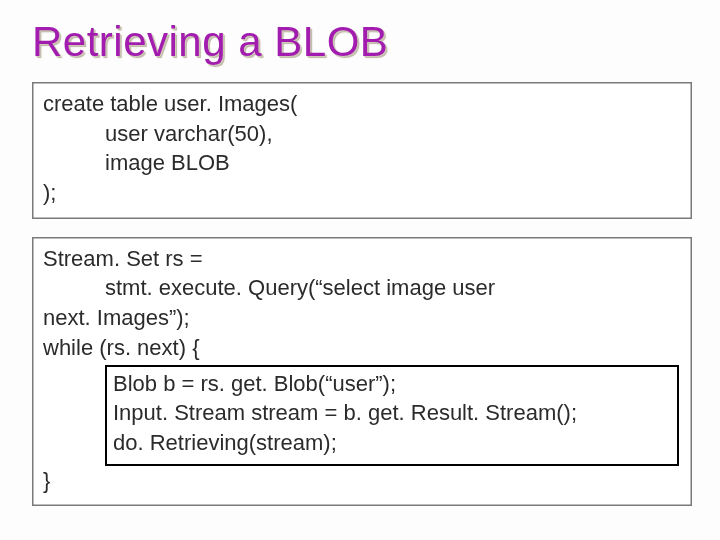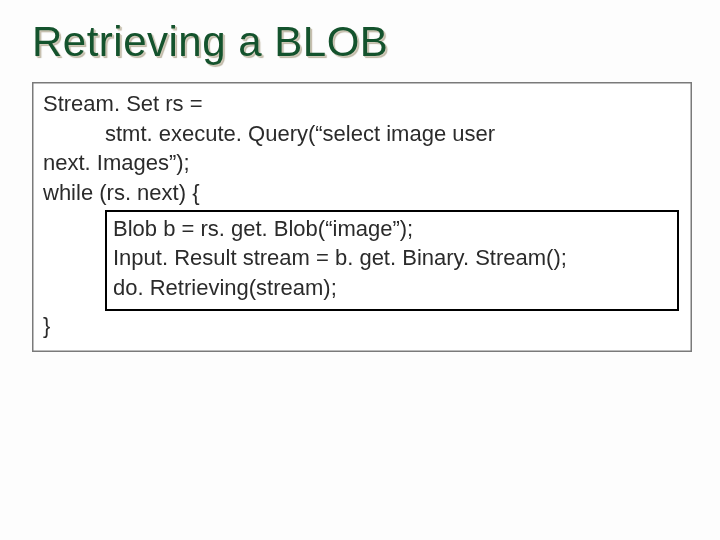--- a/index.html
+++ b/index.html
@@ -14,21 +14,21 @@
   .slide {
     width: 720px;
     height: 540px;
     box-sizing: border-box;
     padding: 18px 32px 20px 32px;
     position: relative;
   }
   .title {
     font-size: 42px;
     text-align: left;
-    color: #14532d;
+    color: #a21caf;
     letter-spacing: 0.5px;
     text-shadow: 1px 1px 0 #d0c9b8, 2px 2px 1px #bdb6a4;
     margin: 0 0 16px 0;
     font-family: Verdana, Geneva, sans-serif;
     font-weight: 400;
   }
   .code-box {
     border: 1px solid #7a7a7a;
     background: #ffffff;
     box-shadow: 0 0 0 0.5px #7a7a7a inset;
@@ -51,23 +51,27 @@
   }
   .ind1 { display:inline-block; width: 62px; }
 </style>
 </head>
 <body>
 
 <div class="slide">
 
   <h1 class="title">Retrieving a BLOB</h1>
 
+  <div class="code-box"><span>create table user. Images(</span>
+<span class="ind1"></span><span>user varchar(50),</span>
+<span class="ind1"></span><span>image BLOB</span>
+<span>);</span></div>
 
   <div class="code-box"><span>Stream. Set rs =</span>
 <span class="ind1"></span><span>stmt. execute. Query(“select image user</span>
 <span>next. Images”);</span>
 <span>while (rs. next) {</span>
-<span class="ind1"></span><div class="inner-box"><span>Blob b = rs. get. Blob(“image”);</span>
-<span>Input. Result stream = b. get. Binary. Stream();</span>
+<span class="ind1"></span><div class="inner-box"><span>Blob b = rs. get. Blob(“user”);</span>
+<span>Input. Stream stream = b. get. Result. Stream();</span>
 <span>do. Retrieving(stream);</span></div>
 <span>}</span></div>
 
 </div>
 
 </body></html>

